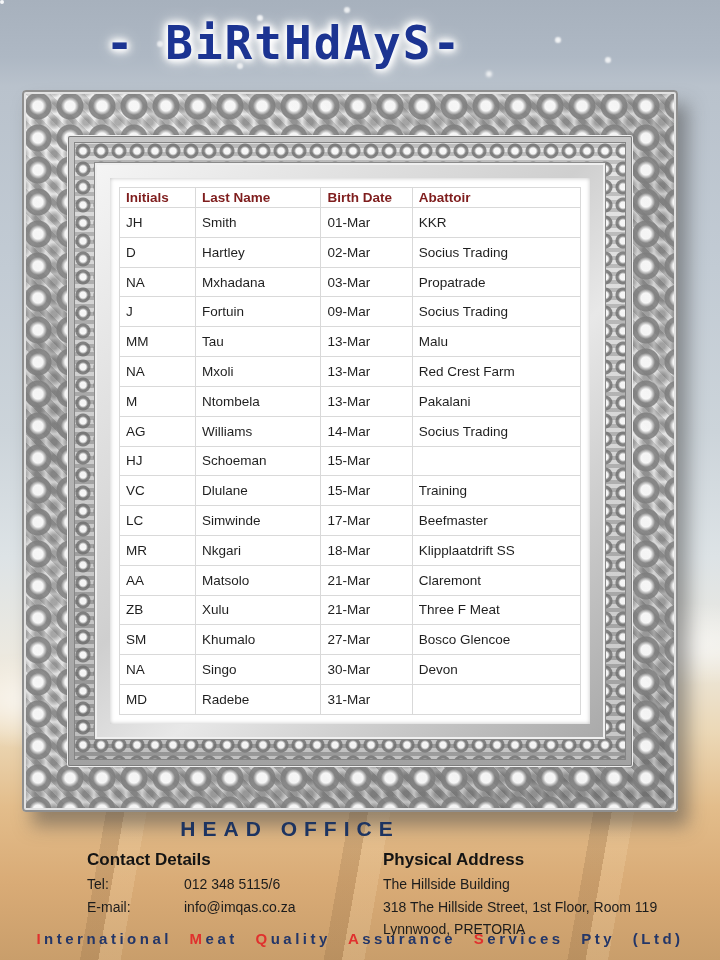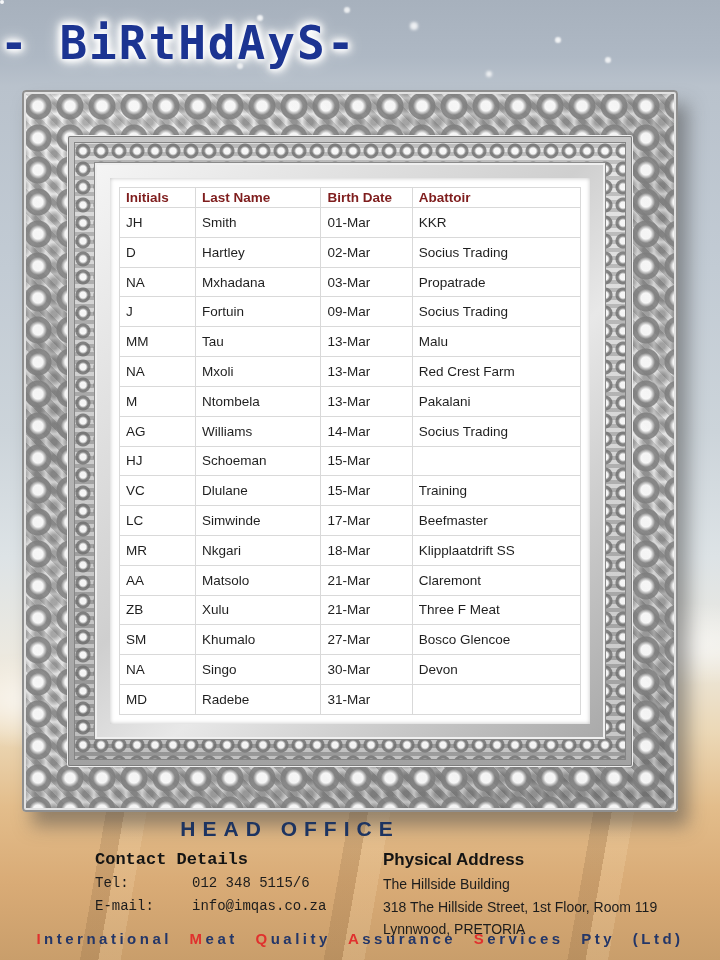--- a/index.html
+++ b/index.html
@@ -39,21 +39,21 @@
       238px 64px 2px 1px rgba(255,255,255,.75),
       487px 72px 3px 1px rgba(255,255,255,.8),
       606px 58px 2px 1px rgba(255,255,255,.8),
       158px 42px 2px 1px rgba(255,255,255,.7),
       345px 8px 2px 1px rgba(255,255,255,.8);
     pointer-events:none;
   }
 
   
   .title{
-    position:absolute; left:0; top:16px; width:568px; 
+    position:absolute; left:0; top:16px; width:568px; text-align:center;
     font-family:"DejaVu Sans Mono", monospace;
     font-weight:bold; font-size:46px; letter-spacing:2px;
     color:#1c3492;
     text-shadow:
       0 0 5px #ffffff, 0 0 10px #ffffff, 0 0 18px #ffffff,
       2px 2px 8px rgba(255,255,255,.95), -2px -2px 8px rgba(255,255,255,.95);
   }
 
   
   .frame{
@@ -104,21 +104,21 @@
   }
   table.bday th{font-weight:bold; color:#7f1d1d;}
   col.c-init{width:16.5%;} col.c-name{width:27.2%;}
   col.c-date{width:19.8%;} col.c-abat{width:36.5%;}
 
   
   .head-office{
     position:absolute; left:0; top:817px; width:580px; text-align:center;
     font-size:21px; font-weight:bold; letter-spacing:7px; color:#1d3461;
   }
-  .contact{position:absolute; left:95px; top:850px; width:285px;font-family:Liberation Mono, monospace;}
+  .contact{position:absolute; left:87px; top:850px; width:285px;}
   .address{position:absolute; left:383px; top:850px; width:330px;}
   .blk-heading{font-size:17px; font-weight:bold; color:#141414; margin-bottom:3px;}
   .contact-row{display:grid; grid-template-columns:97px auto; font-size:14px; line-height:1.62; color:#1c1c1c;}
   .addr-line{font-size:14px; line-height:1.62; color:#1c1c1c;}
 
   
   .footer{
     position:absolute; left:0; top:930px; width:720px; text-align:center;
     font-size:15px; font-weight:bold; letter-spacing:3.5px; word-spacing:10px;
     color:#233668; white-space:nowrap;

